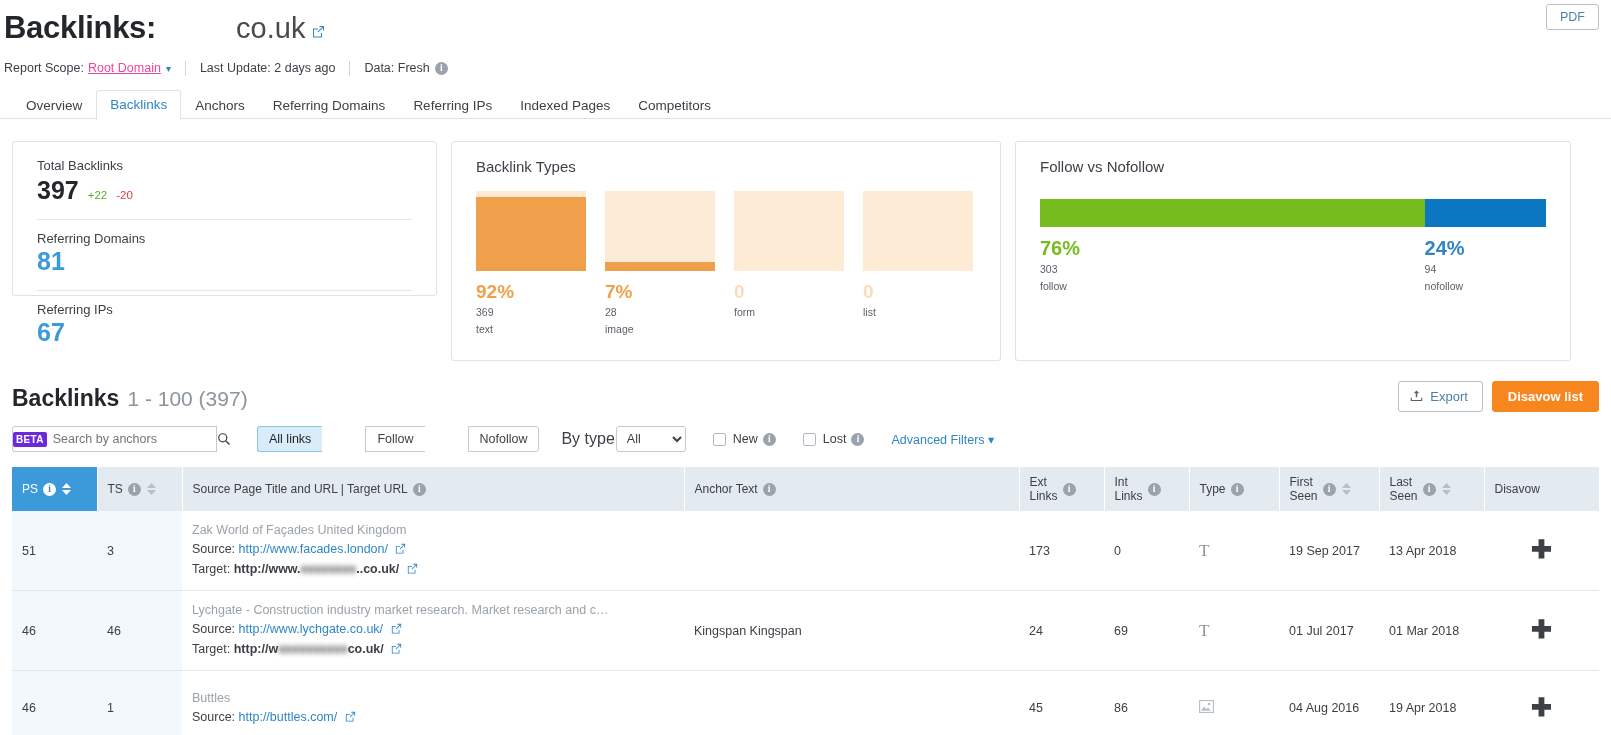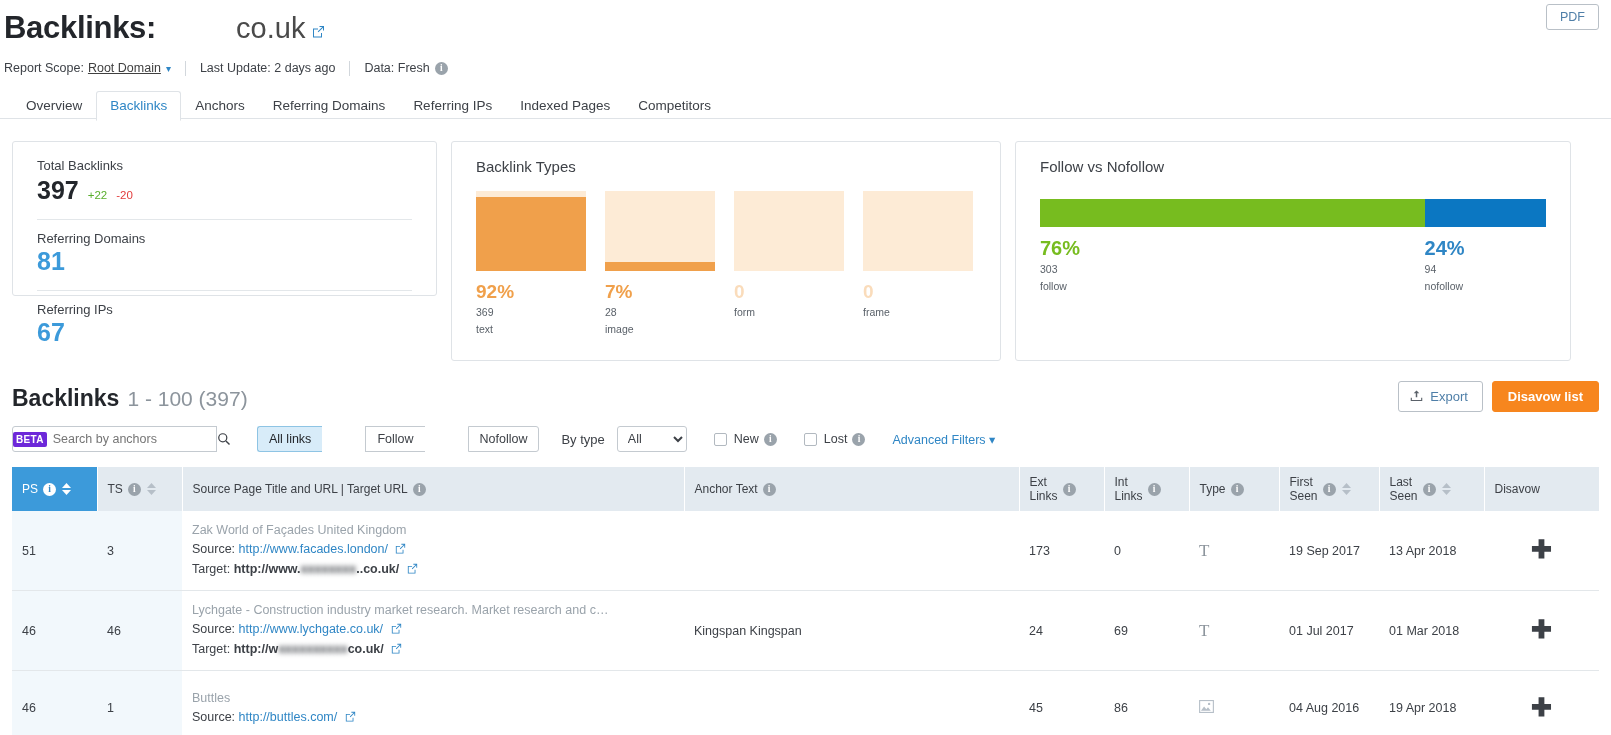--- a/index.html
+++ b/index.html
@@ -35,37 +35,37 @@
     font-family: "Liberation Sans", sans-serif;
   }
 
   .meta-row {
     display: flex; align-items: center; gap: 0;
     font-size: 12.5px; color: #3d4147; margin-top: 6px; height: 20px;
   }
   .meta-item { display: flex; align-items: center; }
   .meta-sep { width: 1px; height: 15px; background: #d2d7dc; margin: 0 14px; }
   .meta-link {
-    color: #404040; text-decoration: underline; cursor: pointer; margin-left: 4px;
+    color: #ec4899; text-decoration: underline; cursor: pointer; margin-left: 4px;
   }
   .caret-down {
     display: inline-block; margin-left: 5px; color: #2f86c5; font-size: 10px;
   }
   .info-i {
     display: inline-flex; align-items: center; justify-content: center;
     width: 13px; height: 13px; border-radius: 50%;
     background: #9aa3ab; color: #fff; font-size: 9.5px; font-weight: 700;
     font-family: "Liberation Serif", serif;
     margin-left: 5px; vertical-align: middle; flex: none;
   }
   .info-i.blue { background: #ffffff; color: #2f86c5; }
 
   
   .tabs {
-    display: flex; align-items: flex-start; margin-top: 12px;
+    display: flex; align-items: center; margin-top: 12px;
     border-bottom: 1px solid #dfe3e7; height: 29px; padding-left: 12px;
   }
   .tab {
     font-size: 13.5px; color: #3d4147; padding: 6px 13px 7px 13px;
     cursor: pointer; border: 1px solid transparent; border-bottom: none;
     position: relative; top: 1px; line-height: 15px;
   }
   .tab.active {
     color: #2f86c5; background: #fff;
     border: 1px solid #dfe3e7; border-bottom: 1px solid #fff;
@@ -160,21 +160,21 @@
   }
   .seg-group { display: flex; margin-left: 30px; height: 26px; gap: 43px; }
   .seg {
     border: 1px solid #c4cad0; border-right: none; font-size: 12.5px;
     padding: 0 11px; display: flex; align-items: center; cursor: pointer;
     background: #fff; color: #3d4147; height: 26px;
   }
   .seg:last-child { border-right: 1px solid #c4cad0; border-radius: 0 3px 3px 0; }
   .seg:first-child { border-radius: 3px 0 0 3px; }
   .seg.active { background: #d8ecf9; color: #23262b; border-color: #8ec4e4; }
-  .bytype-label { font-size: 13px; color: #3d4147; margin-left: 22px; margin-right: 12px; }
+  .bytype-label { font-size: 16px; color: #3d4147; margin-left: 22px; margin-right: 1px; }
   .bytype-select {
     height: 26px; width: 70px; border: 1px solid #c4cad0; border-radius: 3px;
     background: #fff; font-size: 12.5px; color: #3d4147; padding-left: 6px;
     font-family: "Liberation Sans", sans-serif;
   }
   .chk-group { display: flex; align-items: center; margin-left: 27px; font-size: 12.5px; }
   .chk-box {
     width: 13px; height: 13px; border: 1px solid #b2b9c0; border-radius: 2px;
     background: #fff; display: inline-block; cursor: pointer;
   }
@@ -306,21 +306,21 @@
           <div class="bar-sub"></div>
           <div class="bar-sub">form</div>
         </div>
 
         <div class="bar-col">
           <div class="bar-box">
             <div class="bar-fill" style="height:0%"></div>
           </div>
           <div class="bar-pct off">0</div>
           <div class="bar-sub"></div>
-          <div class="bar-sub">frame</div>
+          <div class="bar-sub">list</div>
         </div>
 
       </div>
     </div>
 
     <div class="card card-c">
       <div class="card-title">Follow vs Nofollow</div>
       <div class="fn-bar">
         <div class="fn-green" style="width:76%"></div>
         <div class="fn-blue" style="width:24%"></div>

